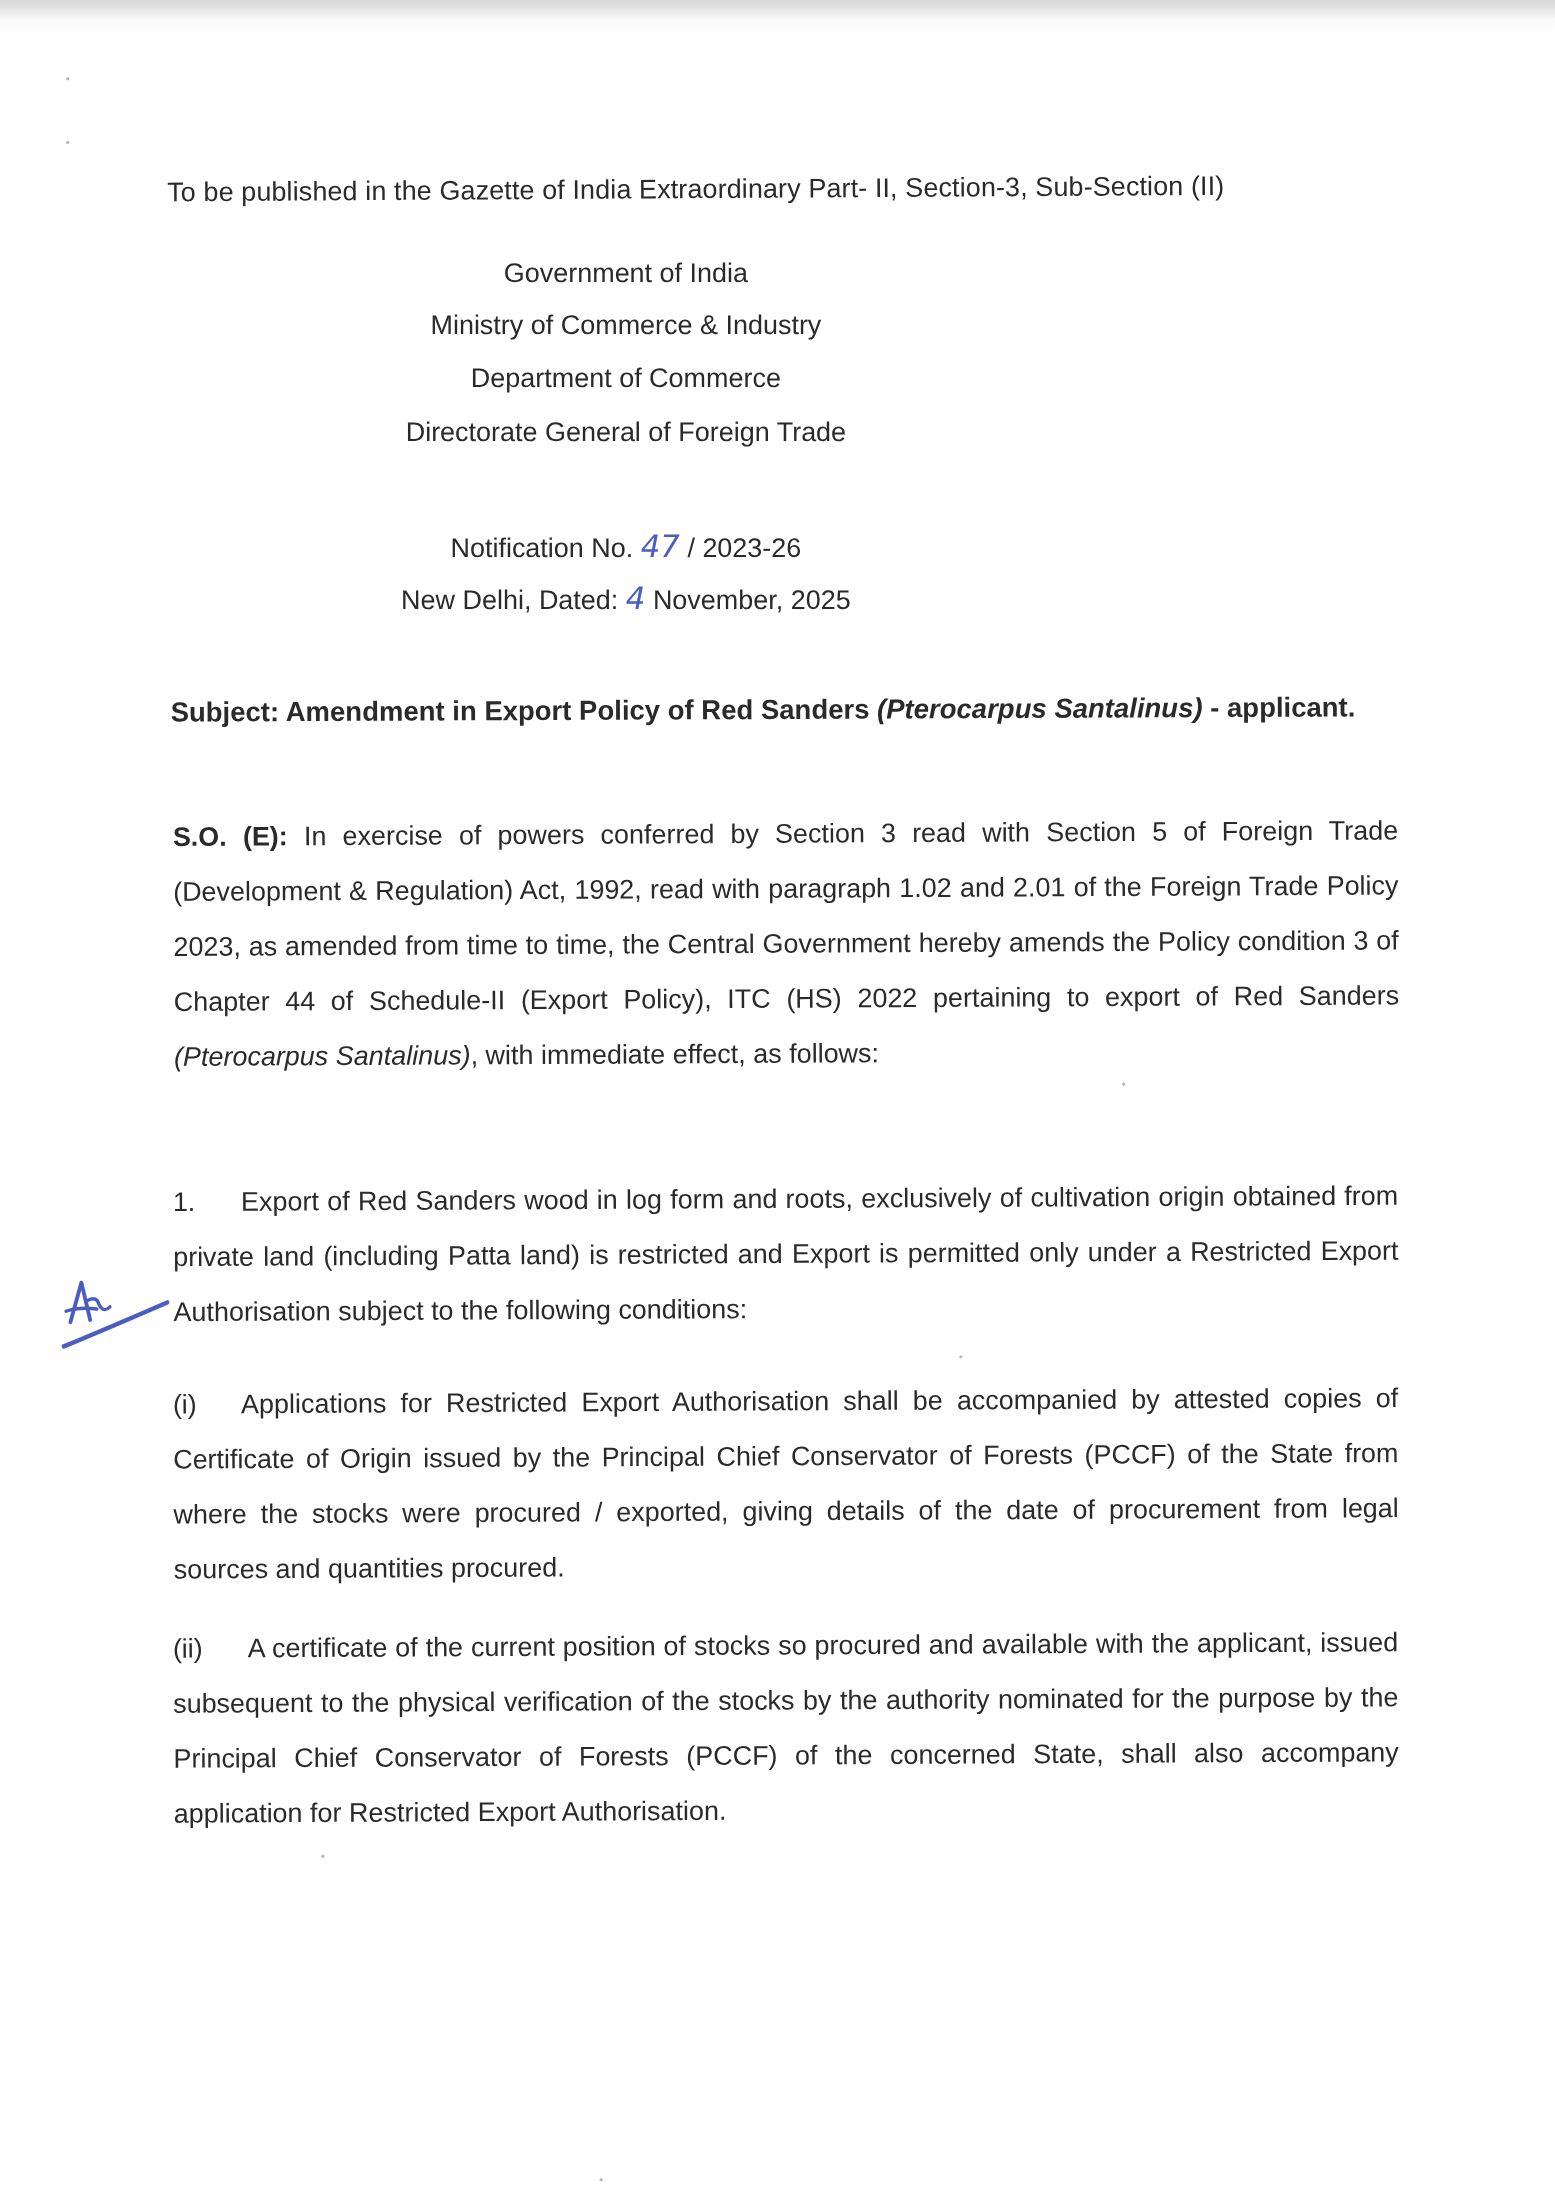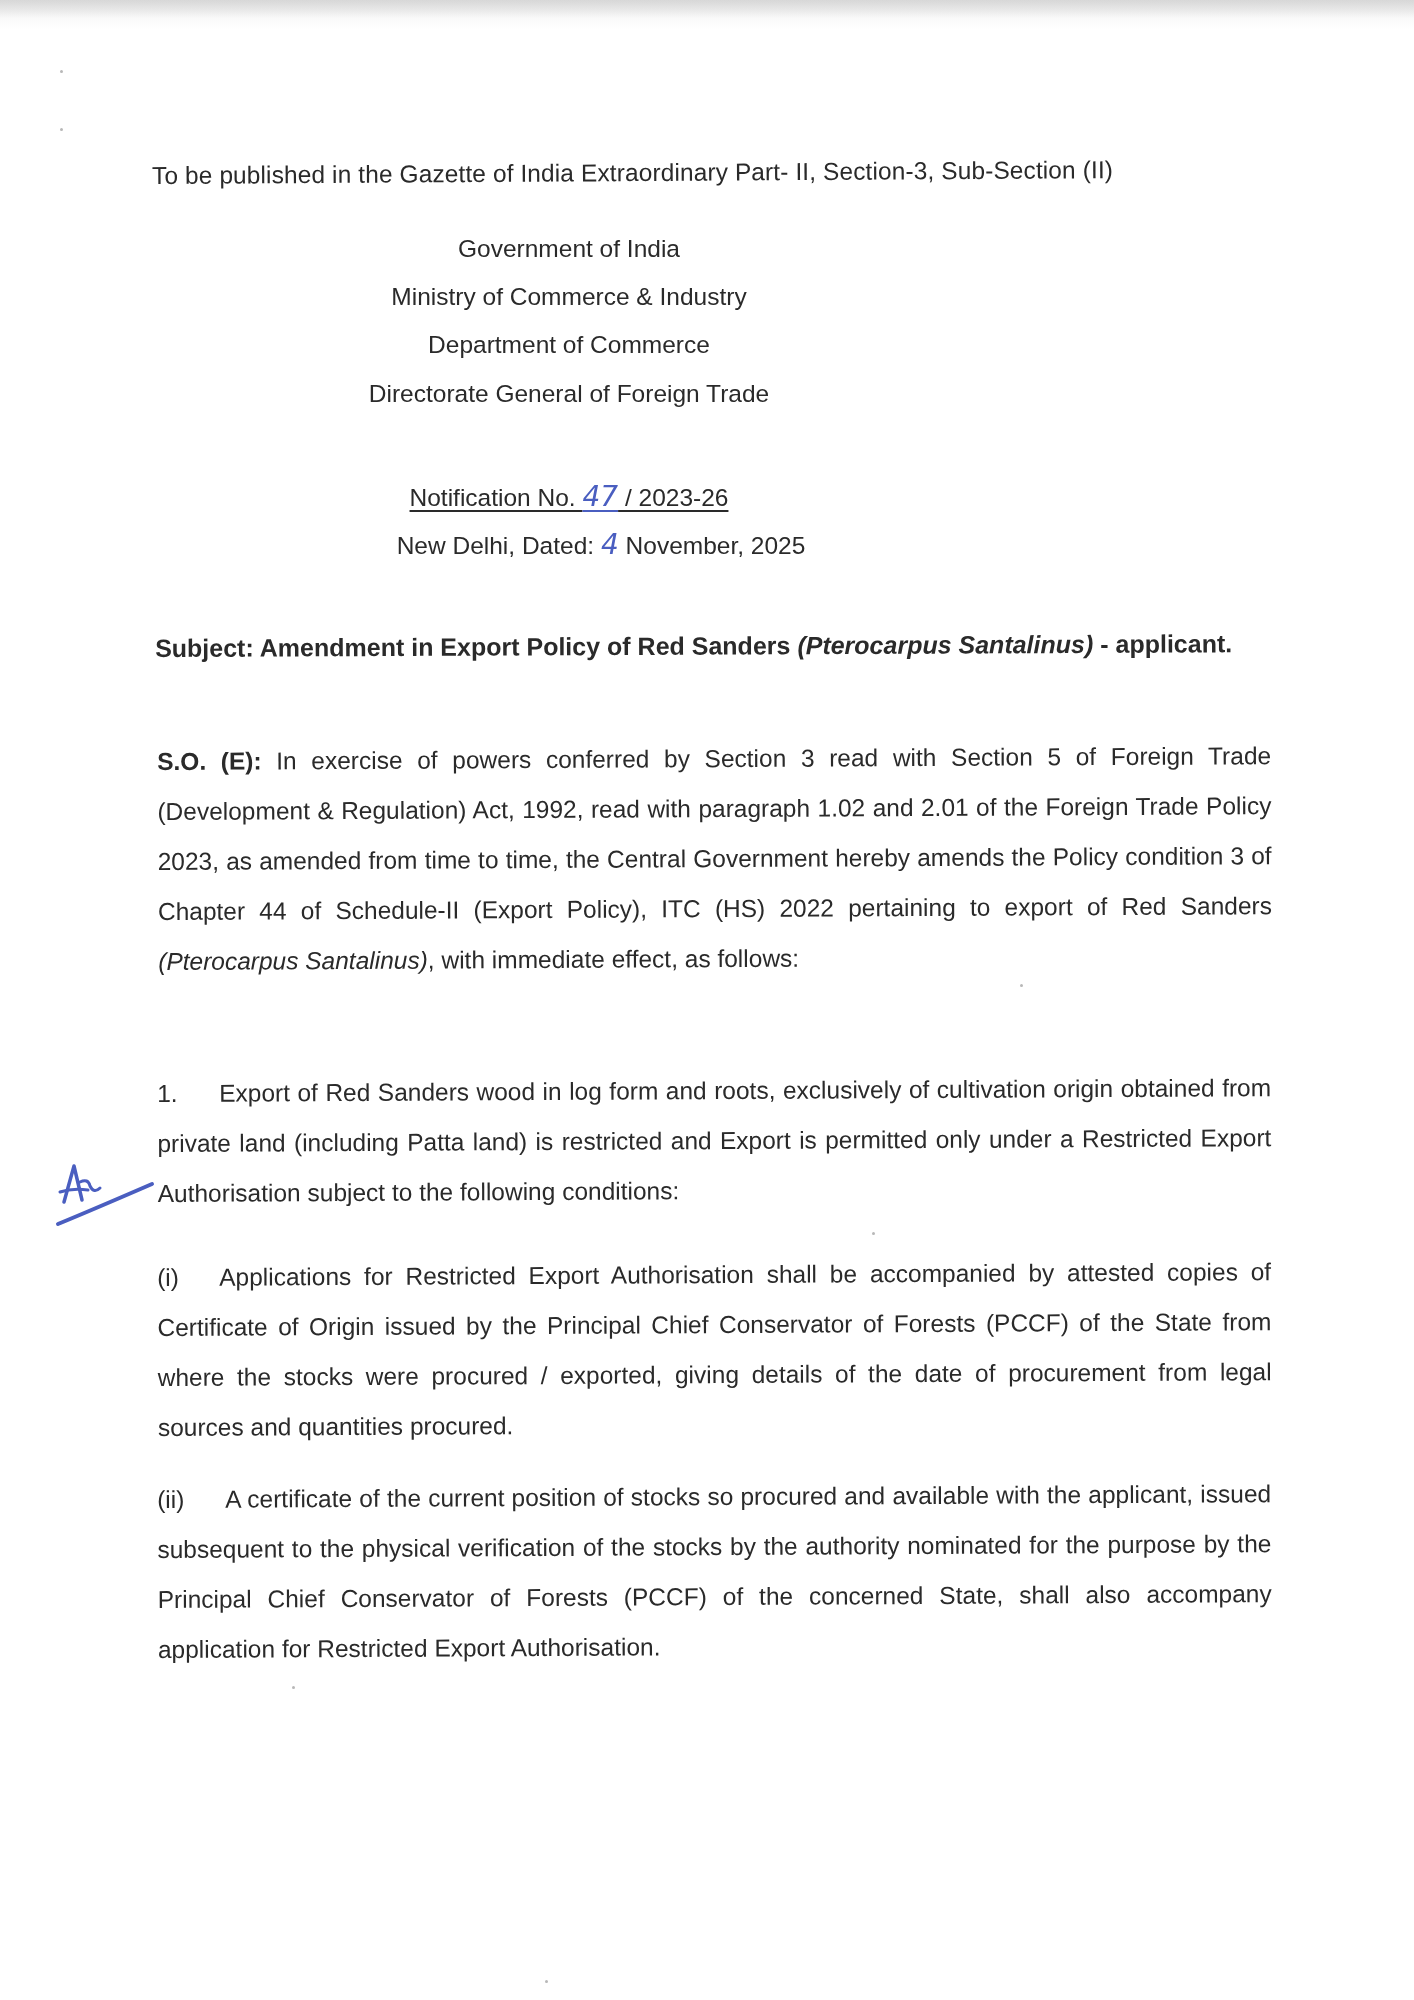--- a/index.html
+++ b/index.html
@@ -43,21 +43,21 @@
       text-align: center;
       font-size: 24.5px;
       white-space: nowrap;
     }
     .handwritten {
       color: #4a5ec0;
       font-family: "DejaVu Sans", sans-serif;
       font-size: 28px;
       font-style: italic;
     }
-    .notif-line { text-decoration: underline; text-underline-offset: 4px; }
+    .notif-line { text-underline-offset: 4px; }
     .subject {
       position: absolute;
       left: 155px;
       top: 624px;
       width: 1120px;
       font-size: 25px;
       font-weight: bold;
       line-height: 48px;
       transform: rotate(-0.25deg);
       transform-origin: left top;
@@ -113,21 +113,21 @@
 
   <div class="header-line" style="top:235px;">Government of India</div>
   <div class="header-line" style="top:283px;">Ministry of Commerce &amp; Industry</div>
   <div class="header-line" style="top:331px;">Department of Commerce</div>
   <div class="header-line" style="top:380px;">Directorate General of Foreign Trade</div>
 
   <div class="header-line" style="top:480px;">
     <span class="notif-line">Notification No. </span><span class="notif-line handwritten">47</span><span class="notif-line"> / 2023-26</span>
   </div>
 
-  <div class="header-line" style="top:528px;padding-left:32px;">
+  <div class="header-line" style="top:528px;">
     <span>New Delhi, Dated: </span><span class="handwritten">4</span><span> November, 2025</span>
   </div>
 
   <div class="subject">
     <span>Subject: Amendment in Export Policy of Red Sanders </span><span class="italic">(Pterocarpus Santalinus)</span><span> - applicant.</span>
   </div>
 
   <div class="para" style="top:737px;">
     <span class="bold">S.O. (E):</span><span> In exercise of powers conferred by Section 3 read with Section 5 of Foreign Trade (Development &amp; Regulation) Act, 1992, read with paragraph 1.02 and 2.01 of the Foreign Trade Policy 2023, as amended from time to time, the Central Government hereby amends the Policy condition 3 of Chapter 44 of Schedule-II (Export Policy), ITC (HS) 2022 pertaining to export of Red Sanders </span><span class="italic">(Pterocarpus Santalinus)</span><span>, with immediate effect, as follows:</span>
   </div>

